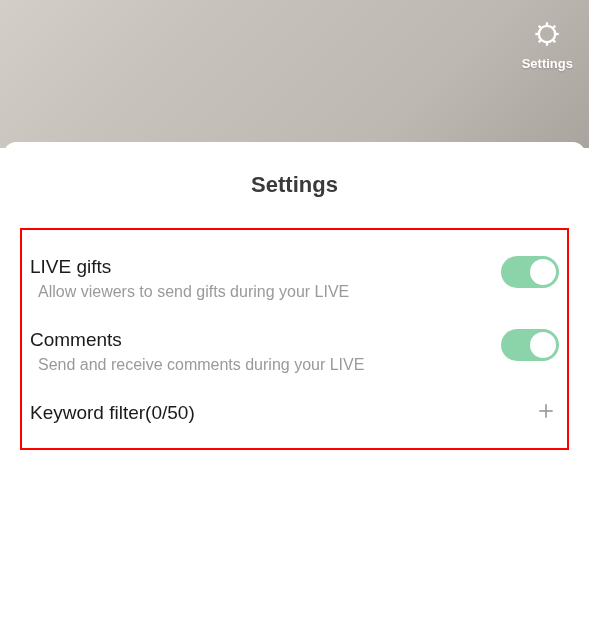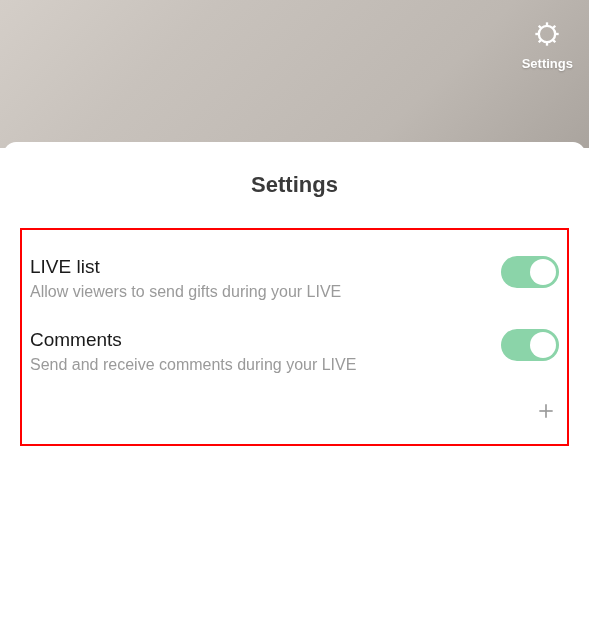--- a/index.html
+++ b/index.html
@@ -75,20 +75,21 @@
     .setting-title {
       font-size: 19px;
       color: #1a1a1a;
       font-weight: 400;
       margin-bottom: 4px;
     }
     .setting-desc {
       font-size: 16px;
       color: #9a9a9a;
       line-height: 1.3;
+      margin-left: 8px;
     }
     .toggle {
       width: 58px;
       height: 32px;
       background: #8bd4a9;
       border-radius: 16px;
       position: relative;
       flex-shrink: 0;
       margin-top: 0px;
     }
@@ -139,36 +140,37 @@
   </div>
 </div>
 
 <div class="sheet">
   <h1 class="sheet-title">Settings</h1>
 
   <div class="highlight-box">
 
     <div class="setting-row">
       <div class="setting-text">
-        <div class="setting-title">LIVE list</div>
+        <div class="setting-title">LIVE gifts</div>
         <div class="setting-desc">Allow viewers to send gifts during your LIVE</div>
       </div>
       <div class="toggle"></div>
     </div>
 
     <div class="setting-row">
       <div class="setting-text">
         <div class="setting-title">Comments</div>
         <div class="setting-desc">Send and receive comments during your LIVE</div>
       </div>
       <div class="toggle"></div>
     </div>
 
     <div class="setting-row">
       <div class="setting-text">
+        <div class="setting-title">Keyword filter(0/50)</div>
       </div>
       <div class="plus-icon">
         <span>
           <svg viewBox="0 0 24 24" fill="none" stroke="#9a9a9a" stroke-width="2">
             <line x1="12" y1="4" x2="12" y2="20"></line>
             <line x1="4" y1="12" x2="20" y2="12"></line>
           </svg>
         </span>
       </div>
     </div>

